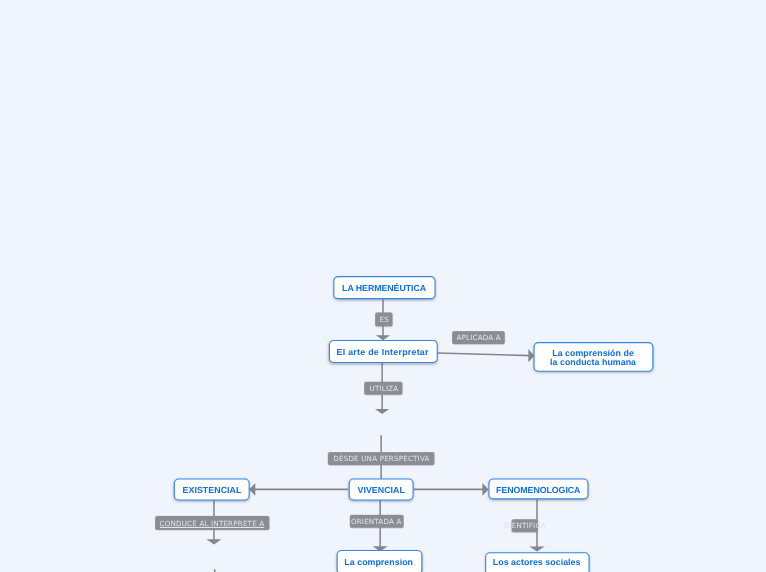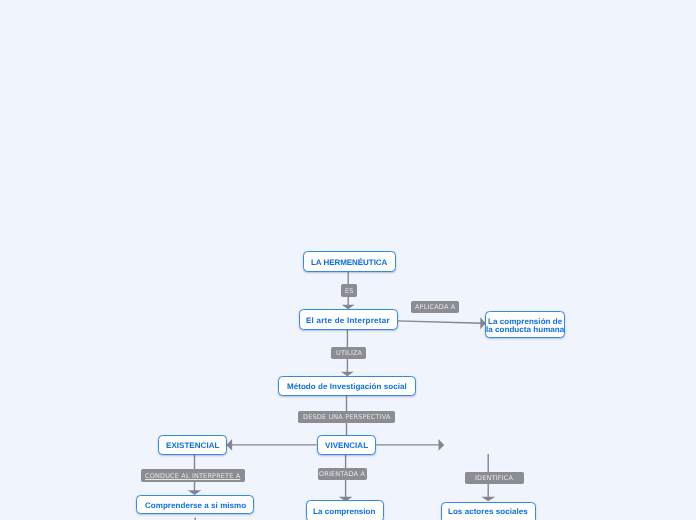--- a/index.html
+++ b/index.html
@@ -64,35 +64,32 @@
       <line x1="195.2" y1="517.5" x2="195.2" y2="520"></line>
     </g>
   </svg>
 
   <div class="node ls-tight" style="left:303px;top:251px;width:92.5px;height:21px;">
          <span>LA HERMENÉUTICA</span>
        </div>
   <div class="node ls-wide" style="left:298.5px;top:309px;width:99px;height:21px;">
          <span>El arte de Interpretar</span>
        </div>
-  <div class="node" style="left:484.8px;top:310.7px;width:80px;height:27.5px;">
+  <div class="node" style="left:484.8px;top:310.7px;width:109px;height:27.5px;">
          <span>La comprensión de
 la conducta humana</span>
-       </div>
-  <div class="node" style="left:278.2px;top:375.5px;width:138.2px;height:20.2px;">
-         <span>Método de Investigación social</span>
        </div>
   <div class="node" style="left:158px;top:435px;width:69.2px;height:19.5px;">
          <span>EXISTENCIAL</span>
        </div>
   <div class="node" style="left:316.5px;top:435.3px;width:59.5px;height:19.4px;">
          <span>VIVENCIAL</span>
        </div>
-  <div class="node" style="left:136.3px;top:494.9px;width:118.1px;height:19.5px;">
-         <span>Comprenderse a si mismo</span>
+  <div class="node ls-tight" style="left:443.9px;top:434.9px;width:90.9px;height:19.5px;">
+         <span>FENOMENOLOGICA</span>
        </div>
   <div class="node dn1" style="left:305.5px;top:499.9px;width:78.4px;height:22px;">
          <span>La comprension</span>
        </div>
   <div class="node up1" style="left:440.6px;top:501.5px;width:95.1px;height:22px;">
          <span>Los actores sociales</span>
        </div>
 
   <div class="lbl" style="left:341px;top:284.3px;width:16.4px;height:12.6px;">
          <span>ES</span>
@@ -105,17 +102,17 @@
        </div>
   <div class="lbl" style="left:297.9px;top:410.9px;width:96.8px;height:12.2px;">
          <span>DESDE UNA PERSPECTIVA</span>
        </div>
   <div class="lbl" style="left:141.2px;top:468.6px;width:103.9px;height:12.7px;text-decoration:underline;">
          <span>CONDUCE AL INTERPRETE A</span>
        </div>
   <div class="lbl" style="left:317.5px;top:468.3px;width:49px;height:12.3px;">
          <span>ORIENTADA A</span>
        </div>
-  <div class="lbl" style="left:465px;top:471.7px;width:59px;height:12.3px;">
+  <div class="lbl" style="left:465px;top:471.7px;width:24px;height:12.3px;">
          <span>IDENTIFICA</span>
        </div>
 
 </div>
 
 </body></html>

